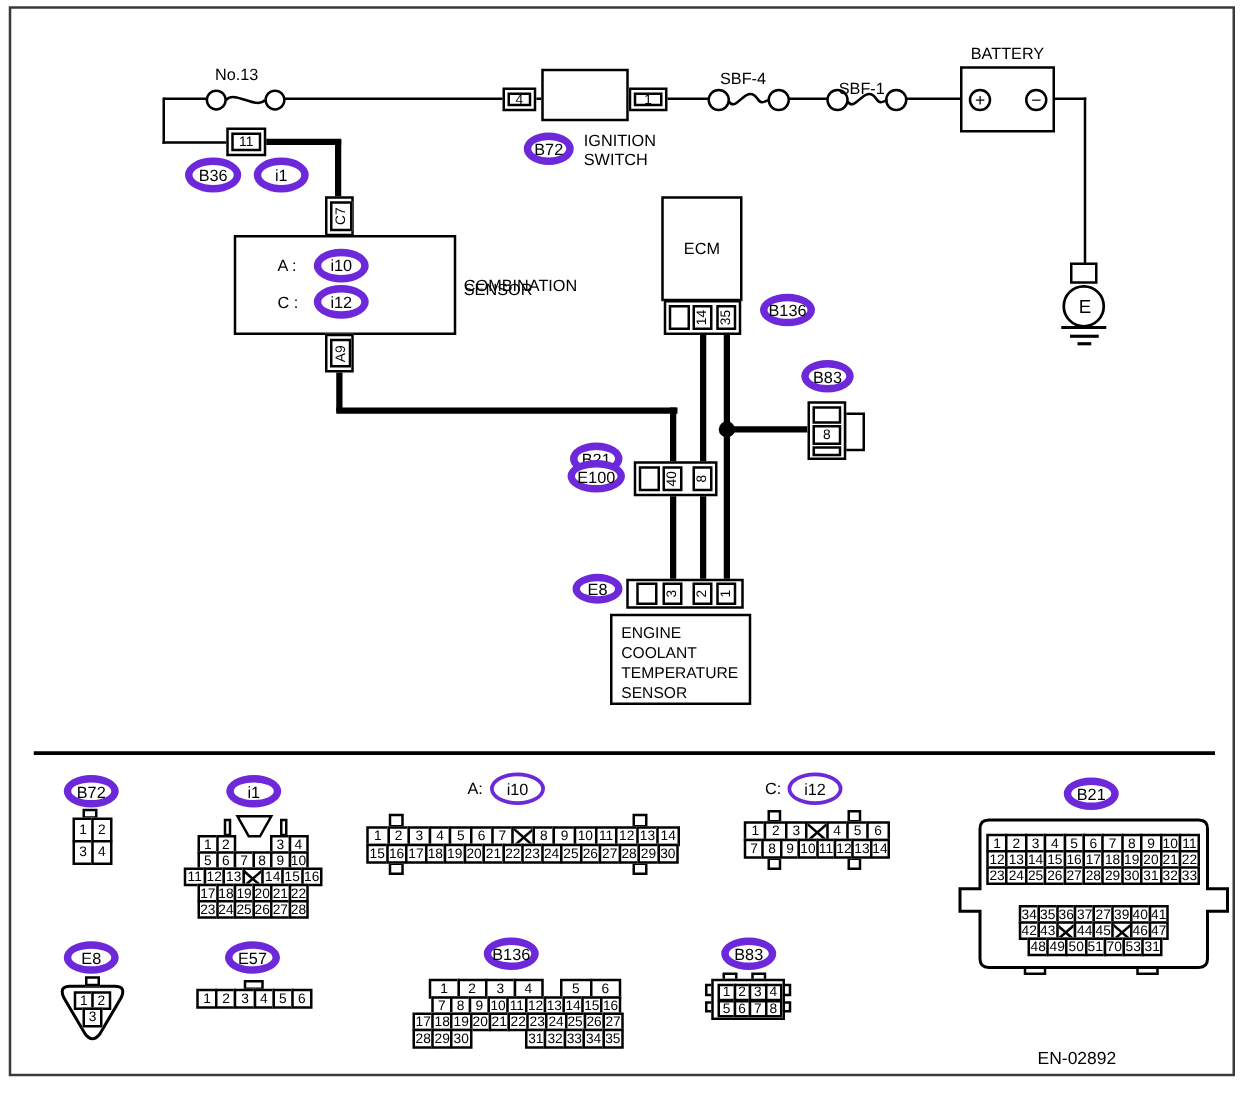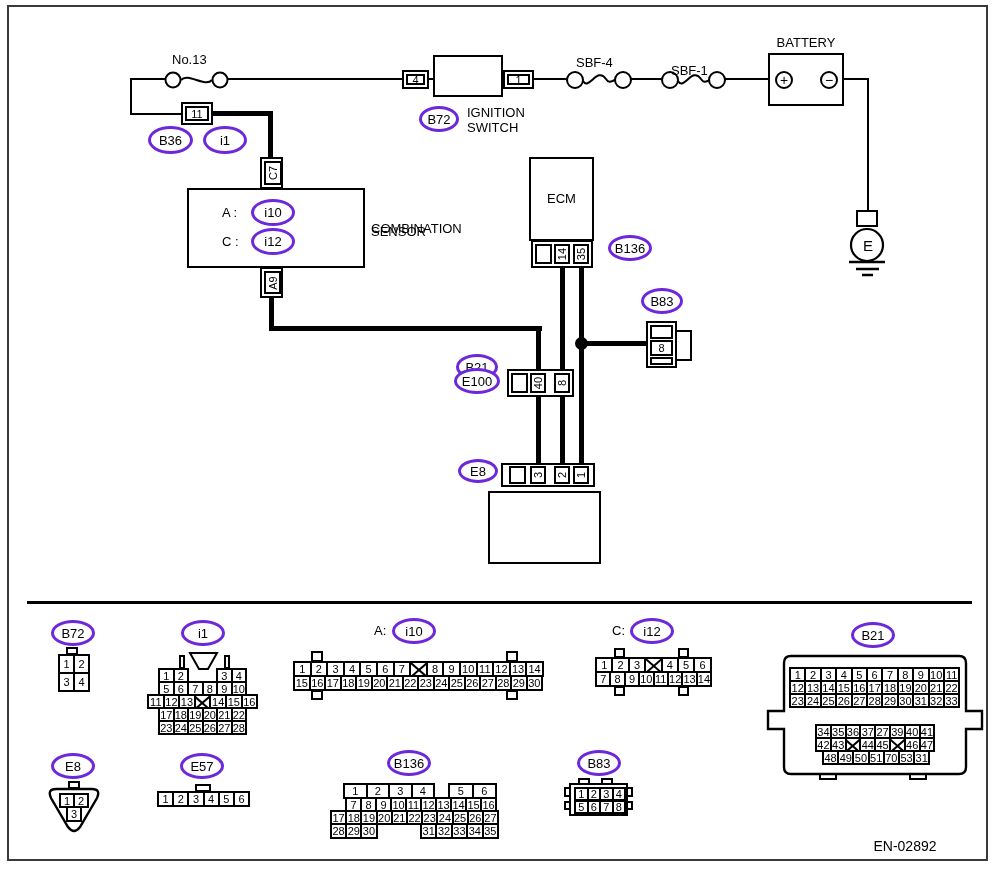--- a/index.html
+++ b/index.html
@@ -4,21 +4,21 @@
 <style>
   html,body{margin:0;padding:0;background:#fff}
   .stage{position:relative;width:1000px;height:875px;background:#fff;overflow:hidden;
          font-family:"Liberation Sans",sans-serif;color:#000}
   .abs{position:absolute}
   .pageborder{position:absolute;border:2px solid #3a3a3a;background:transparent;box-sizing:border-box}
   .watermark{position:absolute;color:#b3b3b3;font-size:65px;line-height:66px;white-space:nowrap;text-align:center}
   .wire{position:absolute;background:#000}
   .box{position:absolute;border:2.5px solid #000;background:#fff;box-sizing:border-box}
   .lbl{position:absolute;font-size:13px;line-height:14px;white-space:nowrap}
-  .ellipse{position:absolute;border:3px solid #6d28d9;border-radius:50%;background:#fff;box-sizing:border-box;
+  .ellipse{position:absolute;border:6px solid #6d28d9;border-radius:50%;background:#fff;box-sizing:border-box;
            display:flex;align-items:center;justify-content:center;font-size:13px}
   .dbl{position:absolute;border:2px solid #000;background:#fff;box-sizing:border-box;padding:2px;display:flex}
   .dblin{border:2px solid #000;box-sizing:border-box;flex:1;display:flex;align-items:center;justify-content:center;
          font-size:11px;background:#fff;overflow:visible}
   .vtext{transform:rotate(-90deg);white-space:nowrap;font-size:11px}
   .strip{position:absolute;border:2.5px solid #000;background:#fff;box-sizing:border-box}
   .pincell{position:absolute;border:2px solid #000;background:#fff;box-sizing:border-box;
            display:flex;align-items:center;justify-content:center;font-size:11px}
   .tab{position:absolute;border:2px solid #000;background:#fff;box-sizing:border-box}
   .circle-term{position:absolute;border:2px solid #000;border-radius:50%;background:#fff;box-sizing:border-box;
@@ -28,21 +28,21 @@
         display:flex;align-items:center;justify-content:center;font-size:11px;position:relative;overflow:hidden}
   .cell:first-child{margin-left:0}
   .cell{width:var(--w,16px);height:var(--h,15px)}
   .cell.xcell::before,.cell.xcell::after{content:"";position:absolute;left:-25%;width:150%;top:50%;
         border-top:2px solid #000}
   .cell.xcell::before{transform:rotate(41deg)}
   .cell.xcell::after{transform:rotate(-41deg)}
   .divider{position:absolute;background:#000}
   .sensor-lines div{font-size:12.5px;line-height:16px}
   .center{display:flex;align-items:center;justify-content:center}
-  .encode{position:absolute;font-size:14px;text-align:center}
+  .encode{position:absolute;font-size:14px;text-align:left}
 </style>
 </head>
 <body>
 
 <div class="stage">
 
   <div class="pageborder" style="left:7px;top:5px;width:981px;height:856px"></div>
 
 
   <div class="wire" style="left:131px;top:78px;width:36px;height:2px"></div>
@@ -184,20 +184,26 @@
   <div class="pincell" style="left:530px;top:466px;width:16px;height:18px">
       <span class="vtext">3</span>
     </div>
   <div class="pincell" style="left:554px;top:466px;width:16px;height:18px">
       <span class="vtext">2</span>
     </div>
   <div class="pincell" style="left:573px;top:466px;width:16px;height:18px">
       <span class="vtext">1</span>
     </div>
   <div class="box" style="left:488px;top:491px;width:113px;height:73px"></div>
+  <div class="abs sensor-lines" style="left:497px;top:498px">
+    <div>ENGINE</div>
+    <div>COOLANT</div>
+    <div>TEMPERATURE</div>
+    <div>SENSOR</div>
+  </div>
 
   <div class="divider" style="left:27px;top:601px;width:945px;height:3px"></div>
 
   <div class="ellipse" style="left:51px;top:620px;width:44px;height:26px">B72</div>
   <div class="tab" style="left:66px;top:647px;width:12px;height:8px"></div>
   <div class="cellrow" style="left:58px;top:654px;--w:17px;--h:20px">
       <div class="cell">1</div>
       <div class="cell">2</div>
     </div>
   <div class="cellrow" style="left:58px;top:672px;--w:17px;--h:20px">

